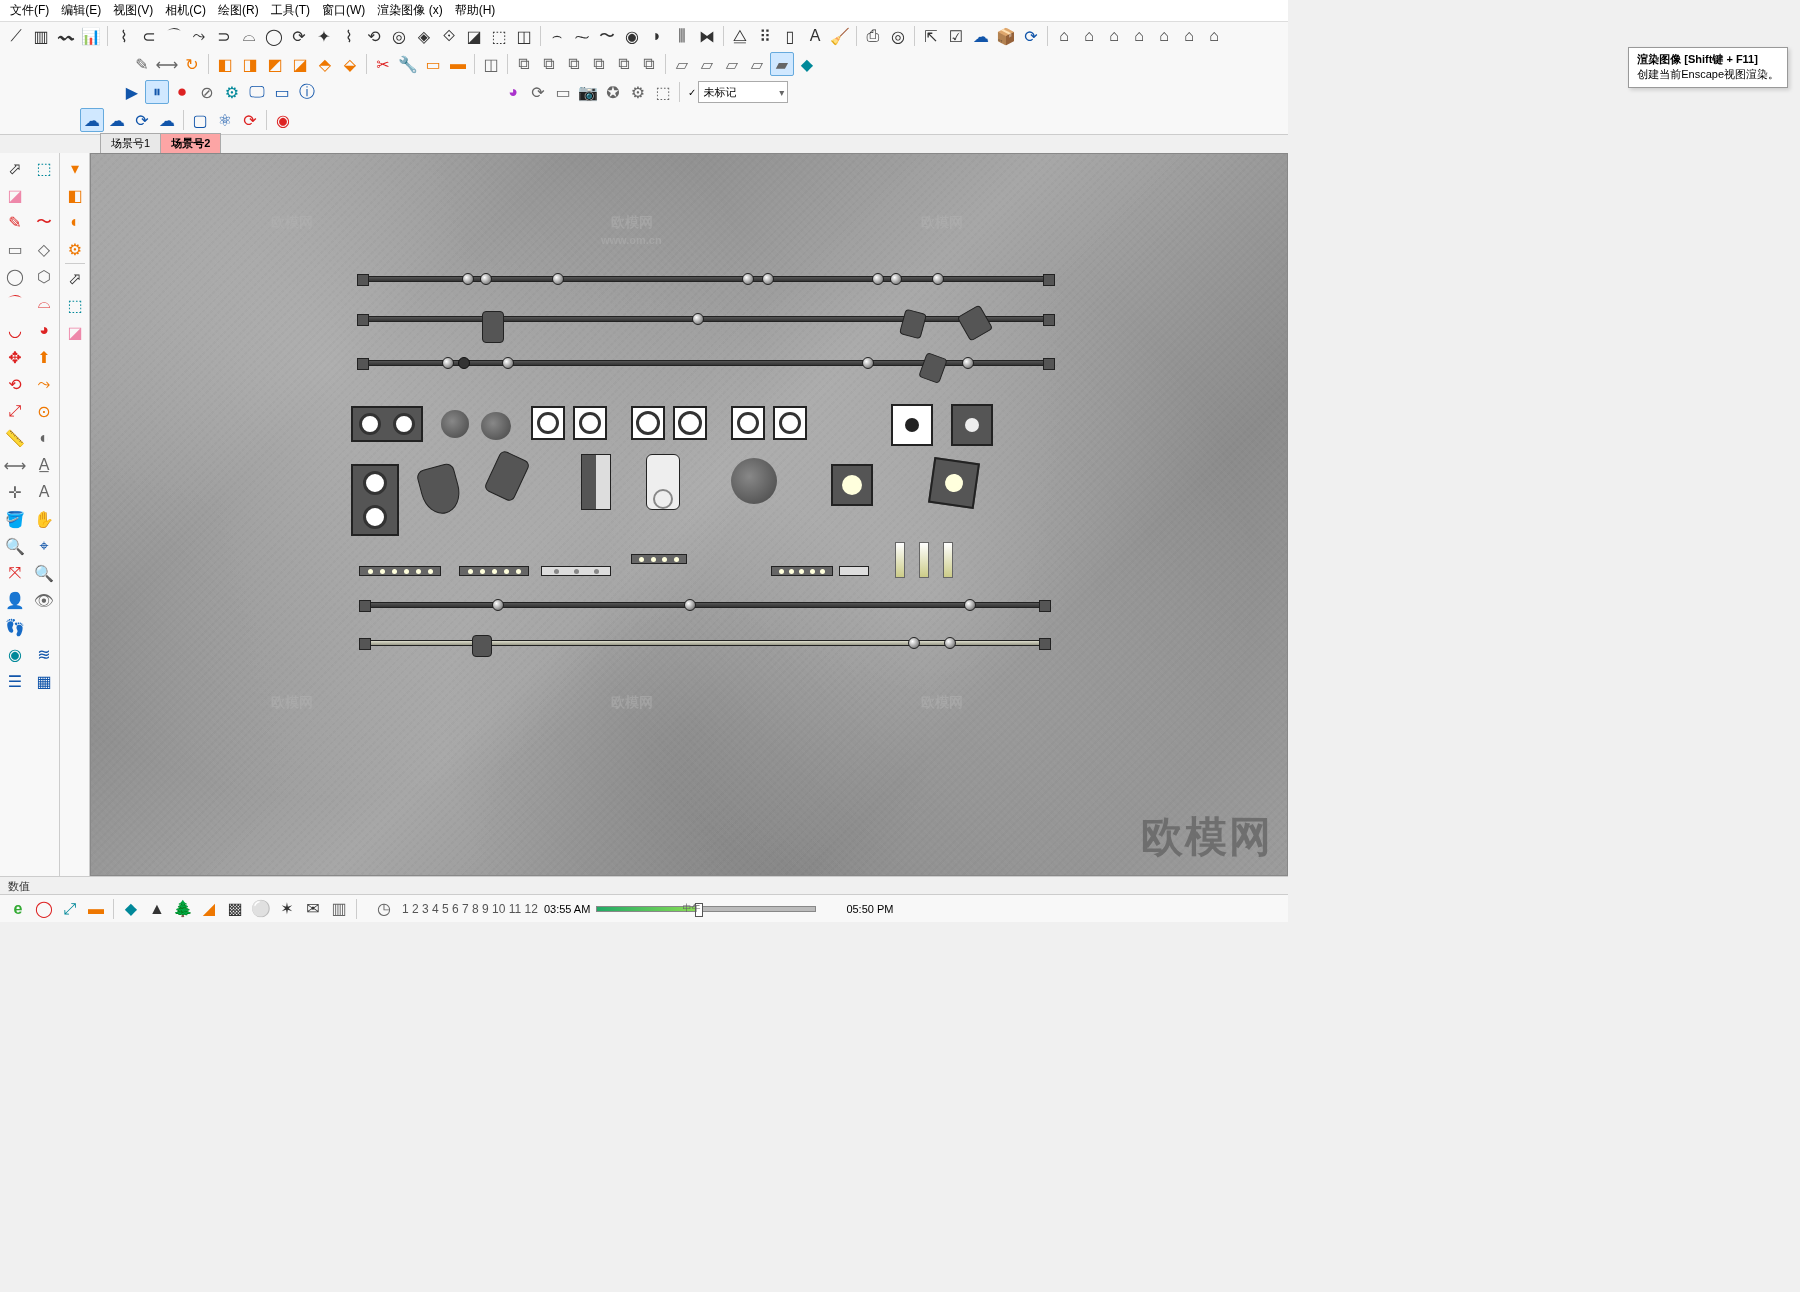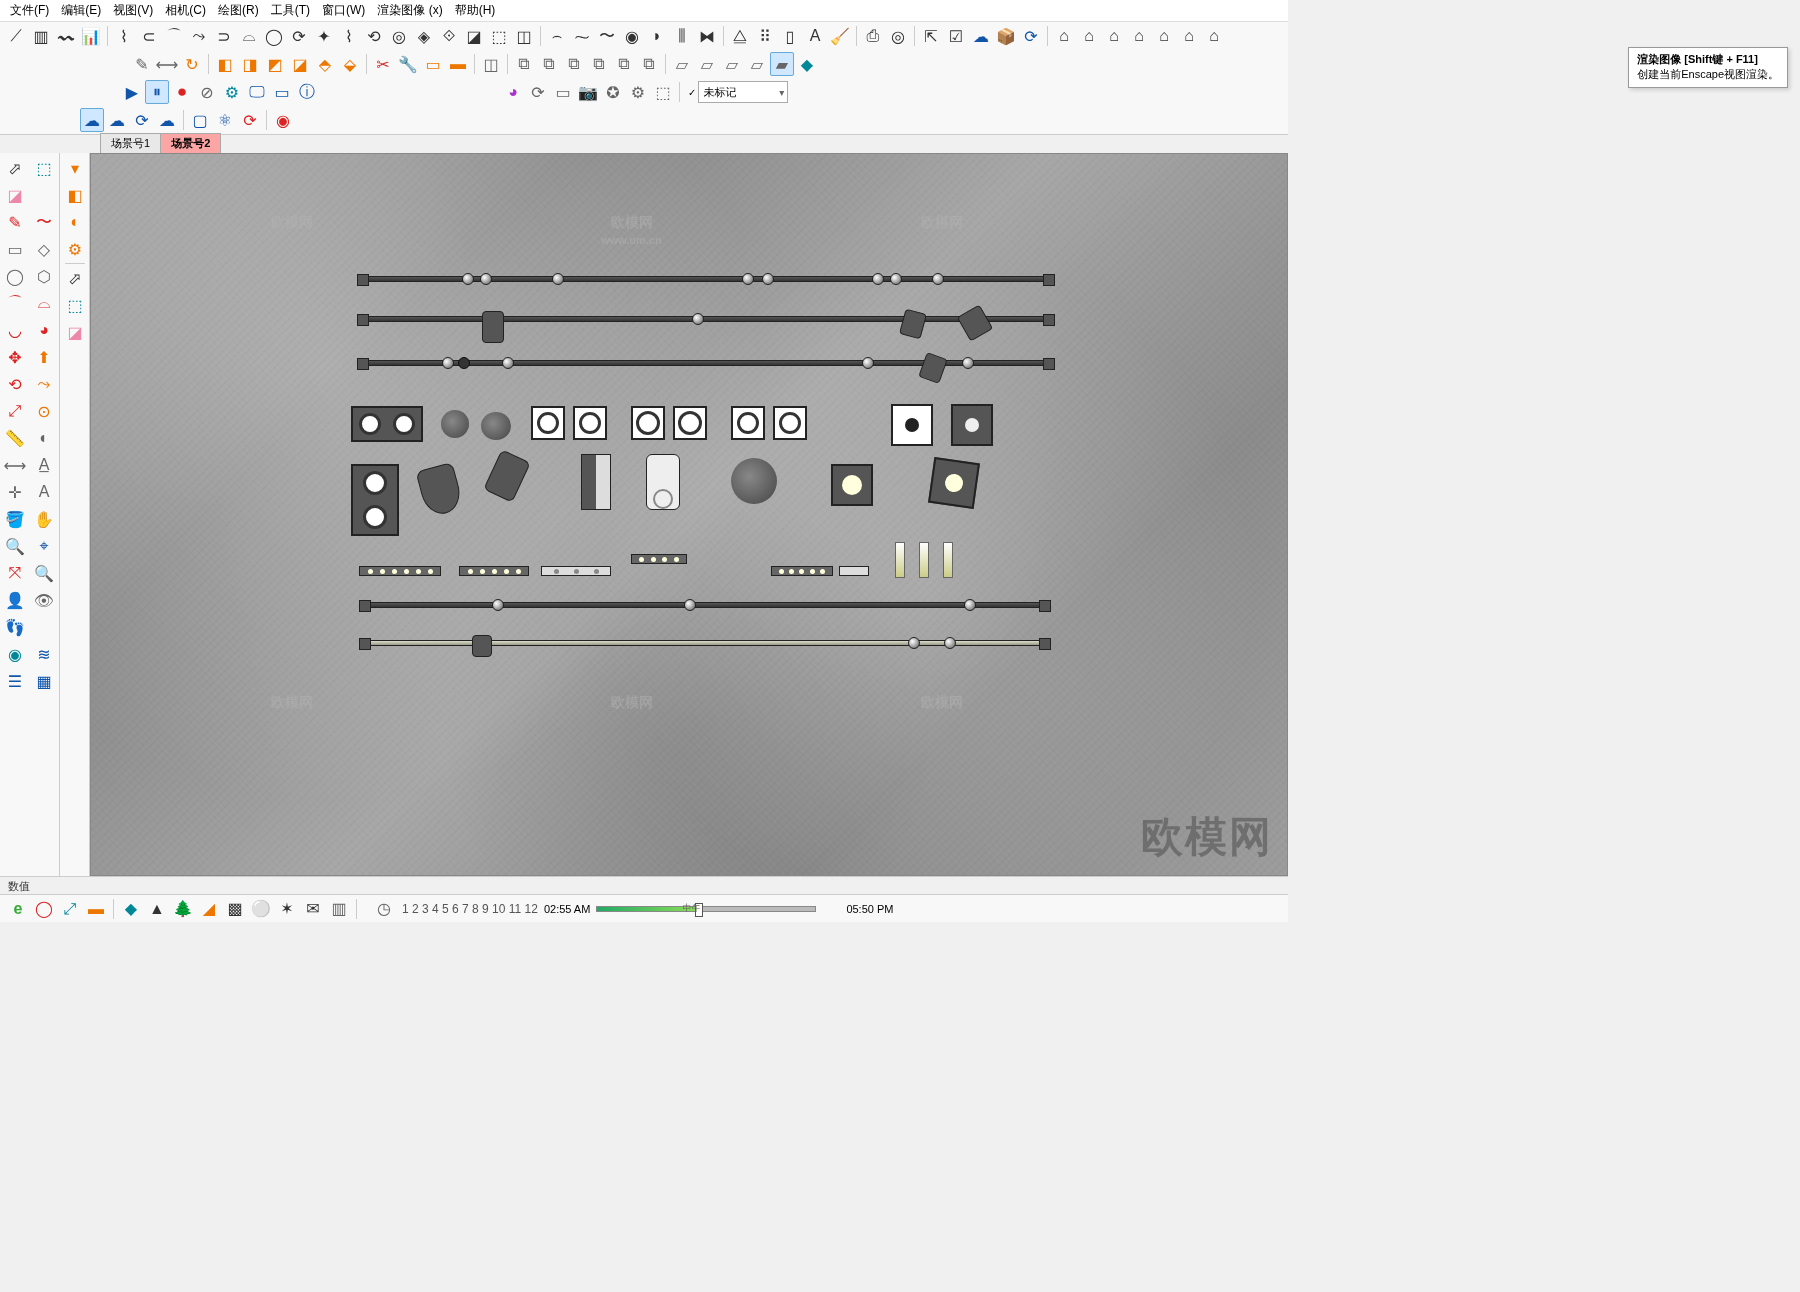--- a/index.html
+++ b/index.html
@@ -465,20 +465,20 @@
   <span class="tb-btn c-orange">◢</span>
   <span class="tb-btn c-dark">▩</span>
   <span class="tb-btn c-gray">⚪</span>
   <span class="tb-btn c-dark">✶</span>
   <span class="tb-btn c-dark">✉</span>
   <span class="tb-btn c-gray">▥</span>
   <span class="tb-sep"></span>
   <div class="time-slider">
     <span class="tb-btn c-gray">◷</span>
     <div class="month-bar">1 2 3 4 5 6 7 8 9 10 11 12</div>
-    <span>02:55 AM</span>
+    <span>03:55 AM</span>
     <div class="slider-track">
       <div class="slider-thumb"></div>
     </div>
     <span style="position:relative;left:-140px;font-size:9px;color:#666;">中午</span>
     <span>05:50 PM</span>
   </div>
 </div>
 
 </body></html>

